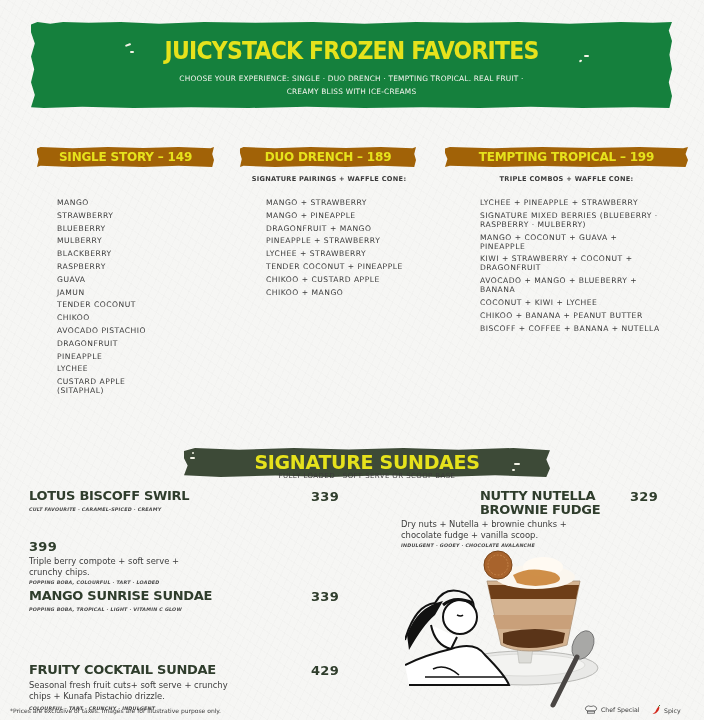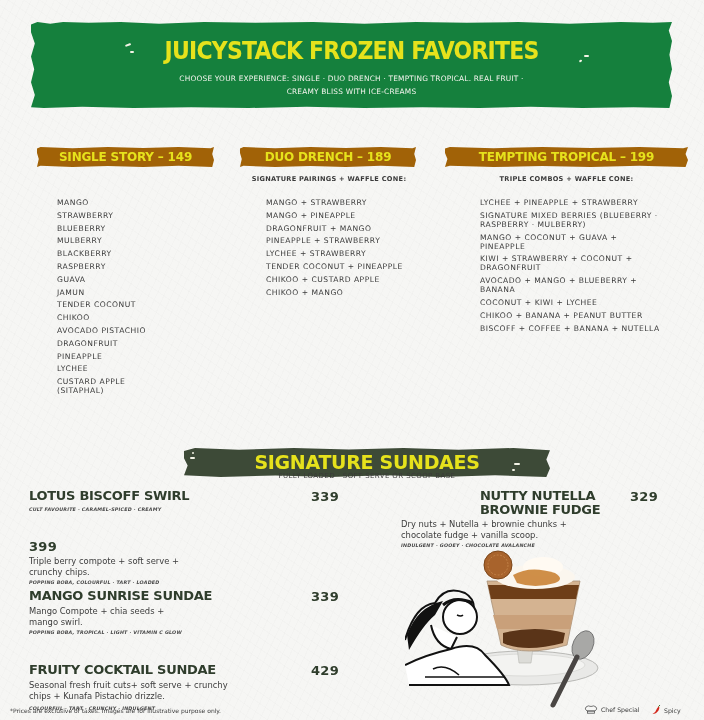--- a/index.html
+++ b/index.html
@@ -173,21 +173,20 @@
   </div>
   <div class="sundae-desc" style="width:165px;">Triple berry compote + soft serve + crunchy chips.</div>
   <div class="sundae-tags">POPPING BOBA, COLOURFUL · TART · LOADED</div>
 </div>
 
 <div class="abs" style="left:29px;top:589px;width:330px;">
   <div style="display:flex;justify-content:space-between;">
     <span class="sundae-name">MANGO SUNRISE SUNDAE</span>
     <span class="sundae-price" style="margin-right:20px;">339</span>
   </div>
-  <div class="sundae-desc" style="width:155px;">Mango Compote + chia seeds + mango swirl.</div>
   <div class="sundae-tags">POPPING BOBA, TROPICAL · LIGHT · VITAMIN C GLOW</div>
 </div>
 
 <div class="abs" style="left:29px;top:639px;width:330px;margin-top:24px;">
   <div style="display:flex;justify-content:space-between;">
     <span class="sundae-name">FRUITY COCKTAIL SUNDAE</span>
     <span class="sundae-price" style="margin-right:20px;">429</span>
   </div>
   <div class="sundae-desc" style="width:205px;">Seasonal fresh fruit cuts+ soft serve + crunchy chips + Kunafa Pistachio drizzle.</div>
   <div class="sundae-tags" style="margin-top:5px;">COLOURFUL · TART · CRUNCHY · INDULGENT</div>

